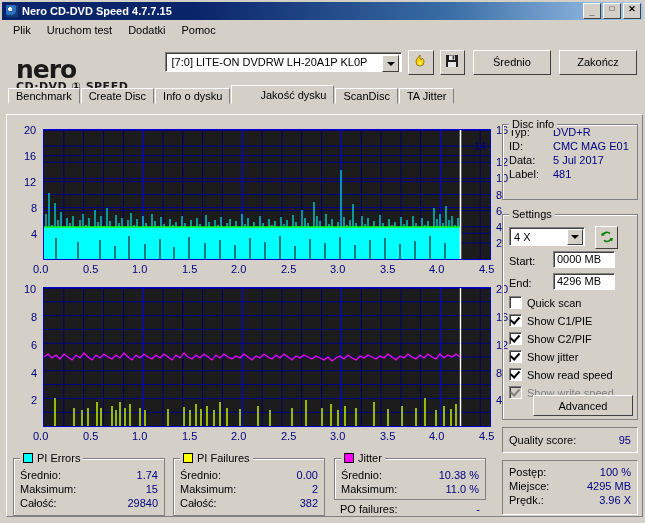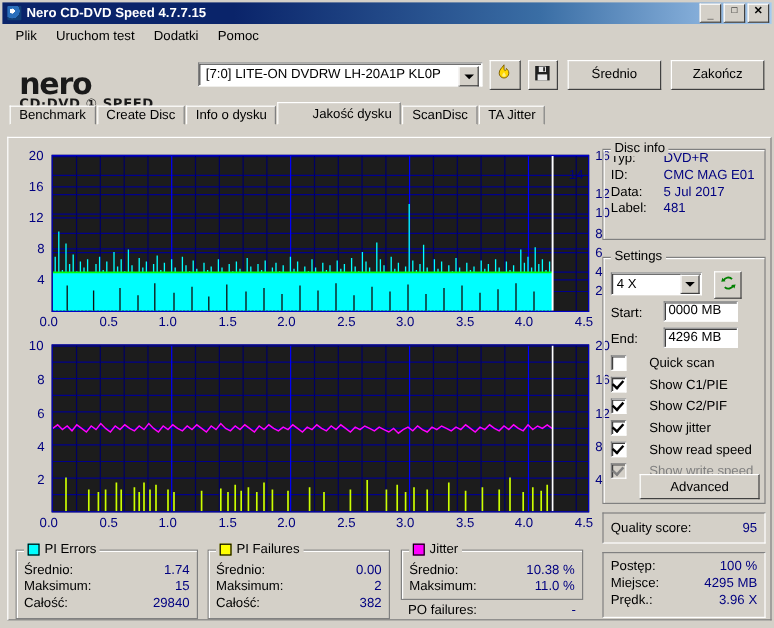--- a/index.html
+++ b/index.html
@@ -72,21 +72,21 @@
   
   .chart{position:absolute;background:#1c1c1c;border:1px solid #0000c8;box-sizing:border-box;}
   .axlabel{position:absolute;font-size:11px;color:#000080;white-space:nowrap;}
 
   
   .field{background:#fff;border:1px solid;border-color:#808080 #fff #fff #808080;
     box-shadow:inset 1px 1px 0 #404040;font-size:11px;padding:1px 3px;box-sizing:border-box;}
   .combo{height:19px;background:#fff;border:1px solid;border-color:#808080 #fff #fff #808080;
     box-shadow:inset 1px 1px 0 #404040;display:flex;align-items:center;position:relative;
     box-sizing:border-box;font-size:11px;padding-left:4px;}
-  .chk{display:flex;align-items:center;gap:19px;height:15px;font-size:11px;}
+  .chk{display:flex;align-items:center;gap:5px;height:15px;font-size:11px;}
   .box{width:11px;height:11px;background:#fff;border:1px solid;
     border-color:#808080 #fff #fff #808080;box-shadow:inset 1px 1px 0 #404040;
     position:relative;flex:none;}
   .box.dis{background:#d4d0c8;}
   .box.on::after{content:"";position:absolute;left:2px;top:0px;width:4px;height:7px;
     border:solid #000;border-width:0 2px 2px 0;transform:rotate(42deg);}
   .box.dis.on::after{border-color:#808080;}
   .chk.dis span{color:#808080;}
   .btn3d{background:#d4d0c8;border:1px solid;border-color:#fff #404040 #404040 #fff;
     display:flex;align-items:center;justify-content:center;font-size:11px;}

